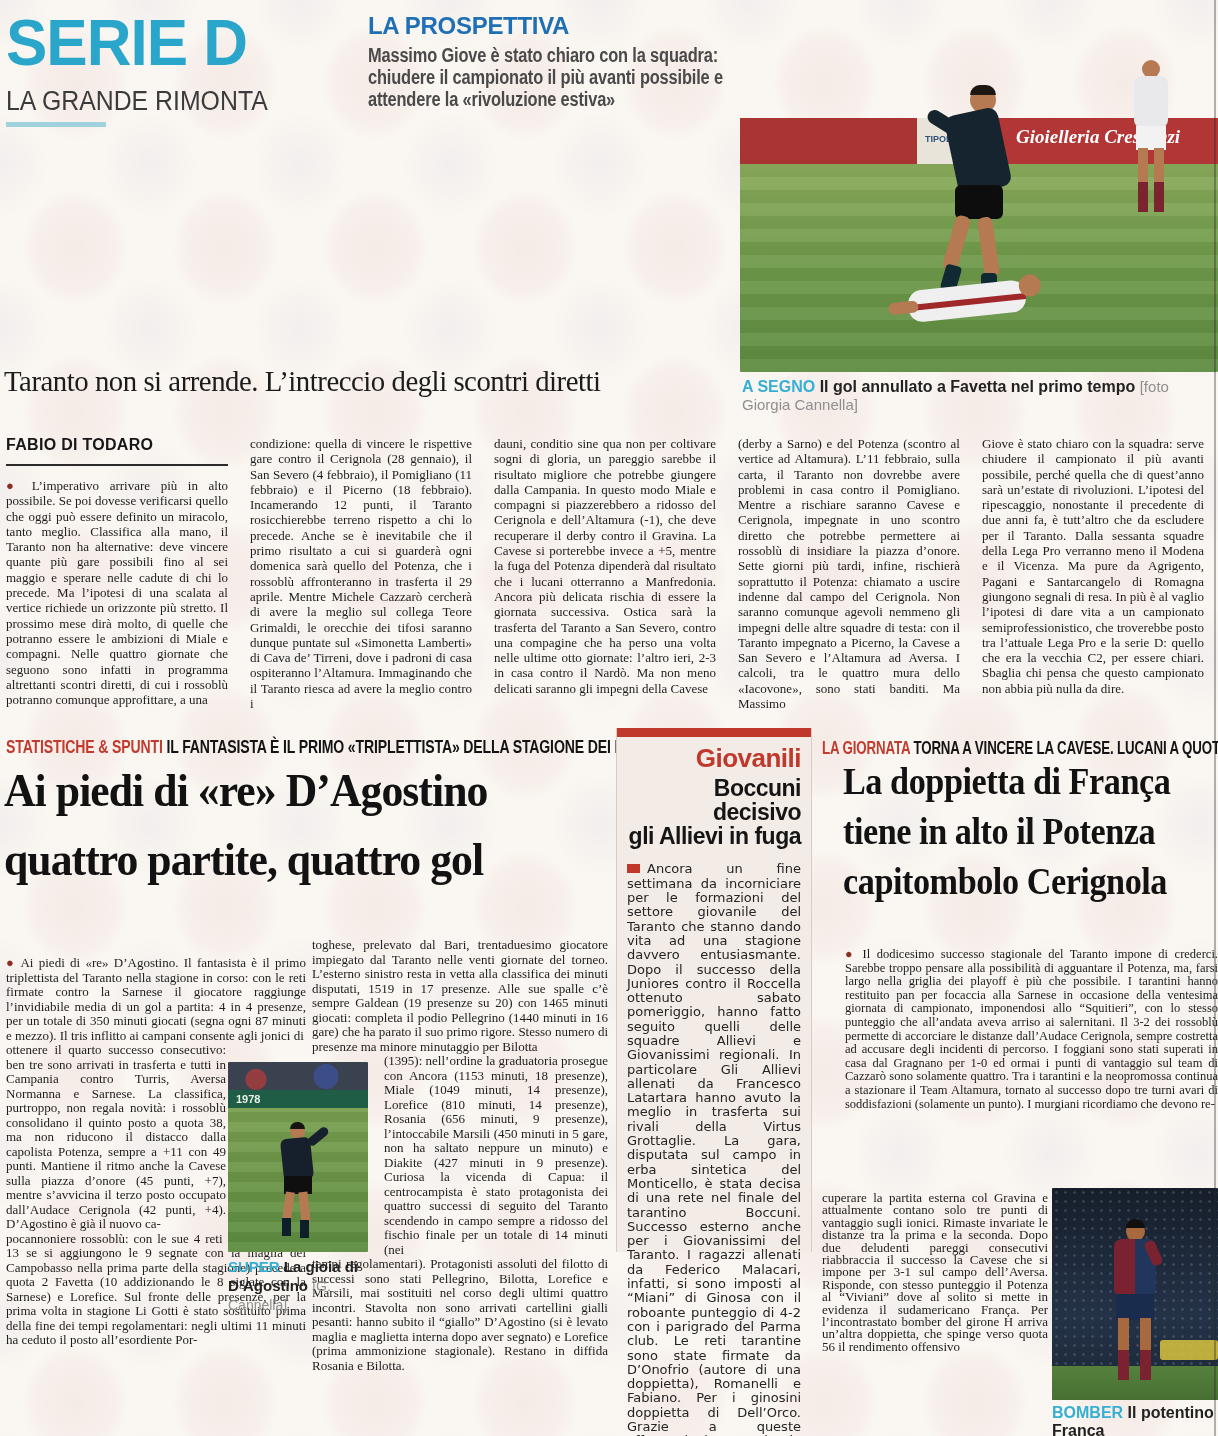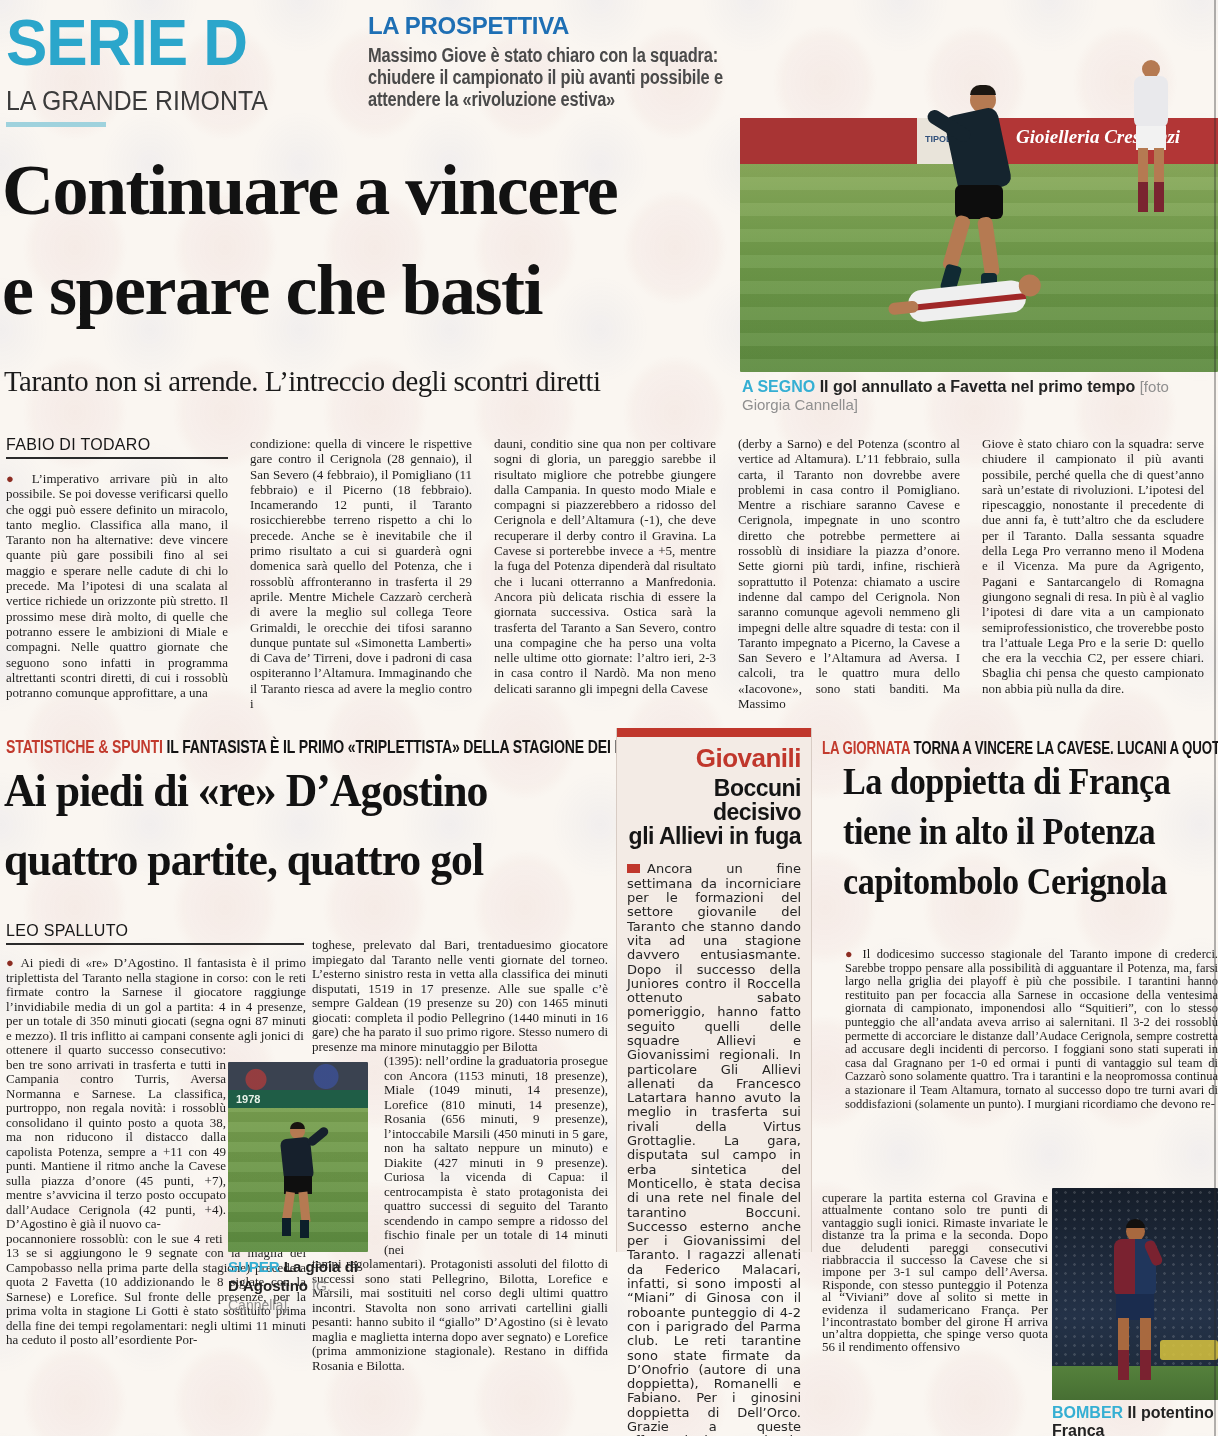--- a/index.html
+++ b/index.html
@@ -29,21 +29,21 @@
 
   
   .h-serif{font-family:"Liberation Serif", serif; font-weight:bold; color:#121212;}
   .main-hl{font-size:72px; line-height:100px; letter-spacing:-1.5px; white-space:nowrap;}
   .main-sub{font-family:"Liberation Serif", serif; font-size:30px; color:#1c1c1c; letter-spacing:-.5px; white-space:nowrap; transform:scaleX(.96);}
 
   
   .kicker{font-size:19px; font-weight:bold; letter-spacing:-.2px; white-space:nowrap;}
   .kicker .red{color:#C23B2E;}
   .kicker .blk{color:#141414;}
-  .byline{font-size:16px; font-weight:normal; color:#171717; letter-spacing:.3px; border-bottom:2px solid #2b2b2b; padding-bottom:3px;}
+  .byline{font-size:16px; font-weight:bold; color:#171717; letter-spacing:.3px; border-bottom:2px solid #2b2b2b; padding-bottom:10px;}
 
   
   .body-serif{font-family:"Liberation Serif", serif; text-align:justify; color:#1d1d1d;}
   .a1col{font-size:13px; line-height:15.3px; width:222px; height:300px; overflow:hidden;}
   .a2{font-size:13px; line-height:14.5px;}
   .bullet-par::first-letter{color:#8c2c22;}
 
   
   .cap{font-size:16px; font-weight:bold; color:#222;}
   .cap .lbl{color:#35AFD3;}
@@ -149,24 +149,20 @@
       <div class="pp" style="left:10px; top:122px; width:10px; height:30px; background:#7a2430;"></div>
       <div class="pp" style="left:26px; top:122px; width:10px; height:30px; background:#7a2430;"></div>
     </div>
   </div>
   <div class="abs cap" style="left:742px; top:378px; width:476px;">
     <span class="lbl">A SEGNO</span>
     <span>Il gol annullato a Favetta nel primo tempo</span>
     <span class="credit">[foto Giorgia Cannella]</span>
   </div>
 
-  <div class="abs h-serif main-hl" style="left:2px; top:140px;">
-    <div>Continuare a vincere</div>
-    <div>e sperare che basti</div>
-  </div>
   <div class="abs" style="left:4px; top:364px;">
     <span class="sx main-sub">Taranto non si arrende. L’intreccio degli scontri diretti</span>
   </div>
 
   <div class="abs" style="left:6px; top:436px; width:222px;">
     <div class="byline" style="width:222px;">FABIO DI TODARO</div>
     <div class="body-serif a1col bullet-par" style="margin-top:12px; height:272px;">● L’imperativo arrivare più in alto possibile. Se poi dovesse verificarsi quello che oggi può essere definito un miracolo, tanto meglio. Classifica alla mano, il Taranto non ha alternative: deve vincere quante più gare possibili fino al sei maggio e sperare nelle cadute di chi lo precede. Ma l’ipotesi di una scalata al vertice richiede un orizzonte più stretto. Il prossimo mese dirà molto, di quelle che potranno essere le ambizioni di Miale e compagni. Nelle quattro giornate che seguono sono infatti in programma altrettanti scontri diretti, di cui i rossoblù potranno comunque approfittare, a una</div>
   </div>
   <div class="abs body-serif a1col" style="left:250px; top:436px;">condizione: quella di vincere le rispettive gare contro il Cerignola (28 gennaio), il San Severo (4 febbraio), il Pomigliano (11 febbraio) e il Picerno (18 febbraio). Incamerando 12 punti, il Taranto rosicchierebbe terreno rispetto a chi lo precede. Anche se è inevitabile che il primo risultato a cui si guarderà ogni domenica sarà quello del Potenza, che i rossoblù affronteranno in trasferta il 29 aprile. Mentre Michele Cazzarò cercherà di avere la meglio sul collega Teore Grimaldi, le orecchie dei tifosi saranno dunque puntate sul «Simonetta Lamberti» di Cava de’ Tirreni, dove i padroni di casa ospiteranno l’Altamura. Immaginando che il Taranto riesca ad avere la meglio contro i</div>
   <div class="abs body-serif a1col" style="left:494px; top:436px;">dauni, conditio sine qua non per coltivare sogni di gloria, un pareggio sarebbe il risultato migliore che potrebbe giungere dalla Campania. In questo modo Miale e compagni si piazzerebbero a ridosso del Cerignola e dell’Altamura (-1), che deve recuperare il derby contro il Gravina. La Cavese si porterebbe invece a +5, mentre la fuga del Potenza dipenderà dal risultato che i lucani otterranno a Manfredonia. Ancora più delicata rischia di essere la giornata successiva. Ostica sarà la trasferta del Taranto a San Severo, contro una compagine che ha perso una volta nelle ultime otto giornate: l’altro ieri, 2-3 in casa contro il Nardò. Ma non meno delicati saranno gli impegni della Cavese</div>
@@ -179,21 +175,20 @@
       <span class="blk">IL FANTASISTA È IL PRIMO «TRIPLETTISTA» DELLA STAGIONE DEI ROSSOBLÙ</span>
     </span>
   </div>
 
   <div class="abs" style="left:4px; top:756px;">
     <span class="sx h-serif" style="font-size:46px; line-height:69px; letter-spacing:-1px; transform:scaleX(.95); white-space:nowrap;">
       <div>Ai piedi di «re» D’Agostino</div>
       <div>quattro partite, quattro gol</div>
     </span>
   </div>
-  <div class="abs byline" style="left:6px; top:922px; width:298px;">LEO SPALLUTO</div>
 
   <div class="abs" style="left:6px; top:956px; width:300px; height:480px; overflow:hidden;">
     <div class="body-serif a2 bullet-par" style="width:300px;">● Ai piedi di «re» D’Agostino. Il fantasista è il primo triplettista del Taranto nella stagione in corso: con le reti firmate contro la Sarnese il giocatore raggiunge l’invidiabile media di un gol a partita: 4 in 4 presenze, per un totale di 350 minuti giocati (segna ogni 87 minuti e mezzo). Il tris inflitto ai campani consente agli jonici di</div>
     <div class="body-serif a2" style="width:220px;">ottenere il quarto successo consecutivo: ben tre sono arrivati in trasferta e tutti in Campania contro Turris, Aversa Normanna e Sarnese. La classifica, purtroppo, non regala novità: i rossoblù consolidano il quinto posto a quota 38, ma non riducono il distacco dalla capolista Potenza, sempre a +11 con 49 punti. Mantiene il ritmo anche la Cavese sulla piazza d’onore (45 punti, +7), mentre s’avvicina il terzo posto occupato dall’Audace Cerignola (42 punti, +4). D’Agostino è già il nuovo ca-</div>
     <div class="body-serif a2" style="width:300px;">pocannoniere rossoblù: con le sue 4 reti (che diventano 13 se si aggiungono le 9 segnate con la maglia del Campobasso nella prima parte della stagione) precede a quota 2 Favetta (10 addizionando le 8 siglate con la Sarnese) e Lorefice. Sul fronte delle presenze, per la prima volta in stagione Li Gotti è stato sostituito prima della fine dei tempi regolamentari: negli ultimi 11 minuti ha ceduto il posto all’esordiente Por-</div>
   </div>
   <div class="abs" style="left:312px; top:938px; width:296px; height:498px; overflow:hidden;">
     <div class="body-serif a2" style="width:296px;">toghese, prelevato dal Bari, trentaduesimo giocatore impiegato dal Taranto nelle venti giornate del torneo. L’esterno sinistro resta in vetta alla classifica dei minuti disputati, 1519 in 17 presenze. Alle sue spalle c’è sempre Galdean (19 presenze su 20) con 1465 minuti giocati: completa il podio Pellegrino (1440 minuti in 16 gare) che ha parato il suo primo rigore. Stesso numero di presenze ma minore minutaggio per Bilotta</div>
     <div class="body-serif a2" style="width:224px; margin-left:72px;">(1395): nell’ordine la graduatoria prosegue con Ancora (1153 minuti, 18 presenze), Miale (1049 minuti, 14 presenze), Lorefice (810 minuti, 14 presenze), Rosania (656 minuti, 9 presenze), l’intoccabile Marsili (450 minuti in 5 gare, non ha saltato neppure un minuto) e Diakite (427 minuti in 9 presenze). Curiosa la vicenda di Capua: il centrocampista è stato protagonista dei quattro successi di seguito del Taranto scendendo in campo sempre a ridosso del fischio finale per un totale di 14 minuti (nei</div>
     <div class="body-serif a2" style="width:296px;">tempi regolamentari). Protagonisti assoluti del filotto di successi sono stati Pellegrino, Bilotta, Lorefice e Marsili, mai sostituiti nel corso degli ultimi quattro incontri. Stavolta non sono arrivati cartellini gialli pesanti: hanno subito il “giallo” D’Agostino (si è levato maglia e maglietta interna dopo aver segnato) e Lorefice (prima ammonizione stagionale). Restano in diffida Rosania e Bilotta.</div>

